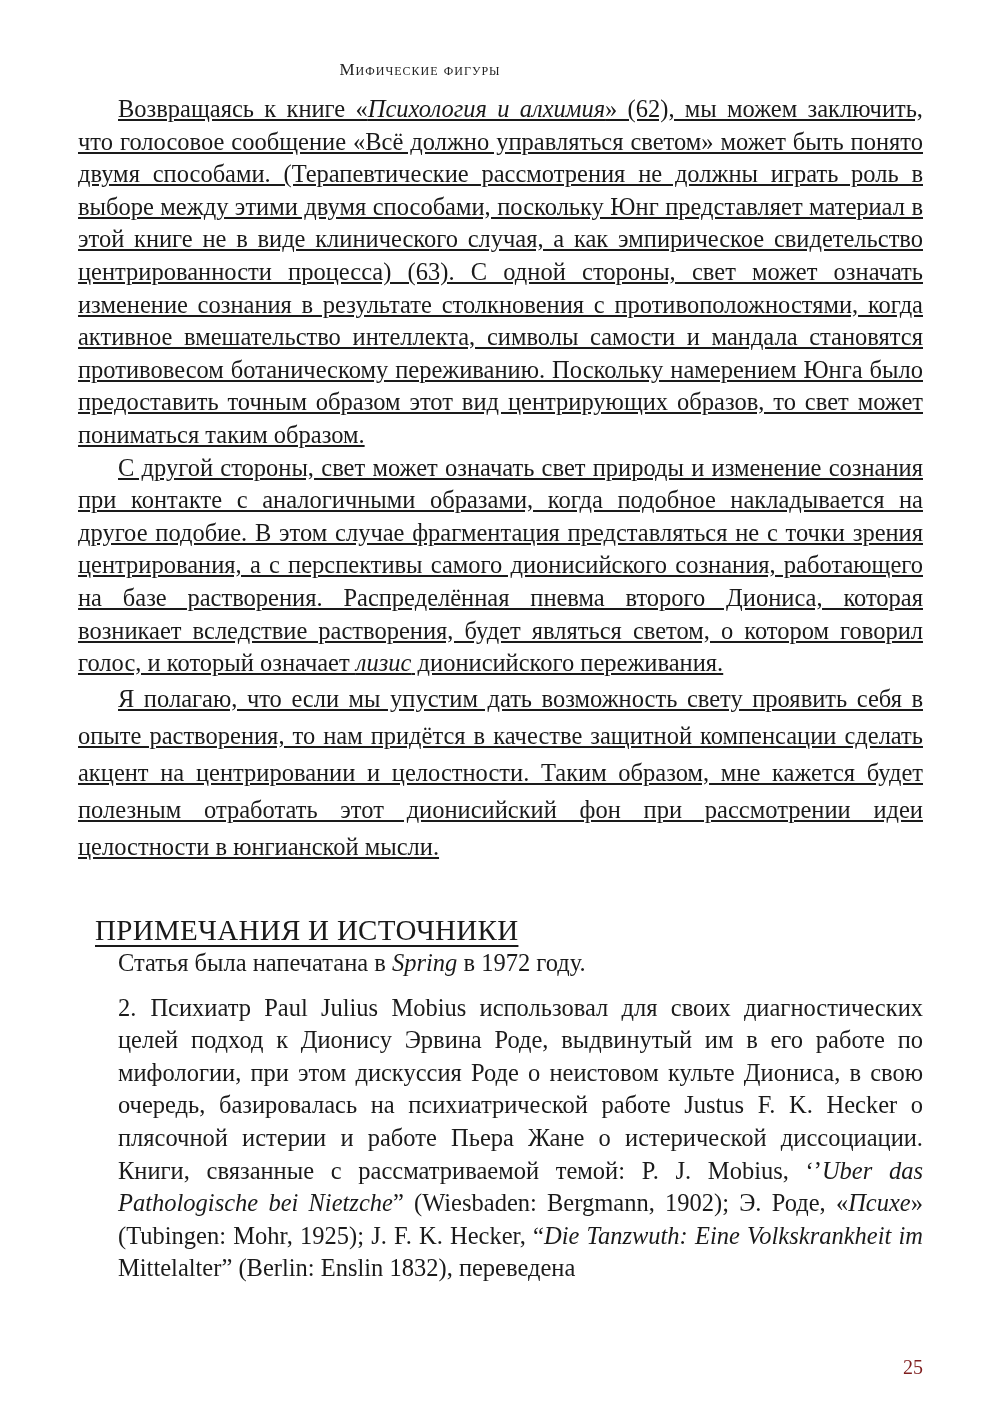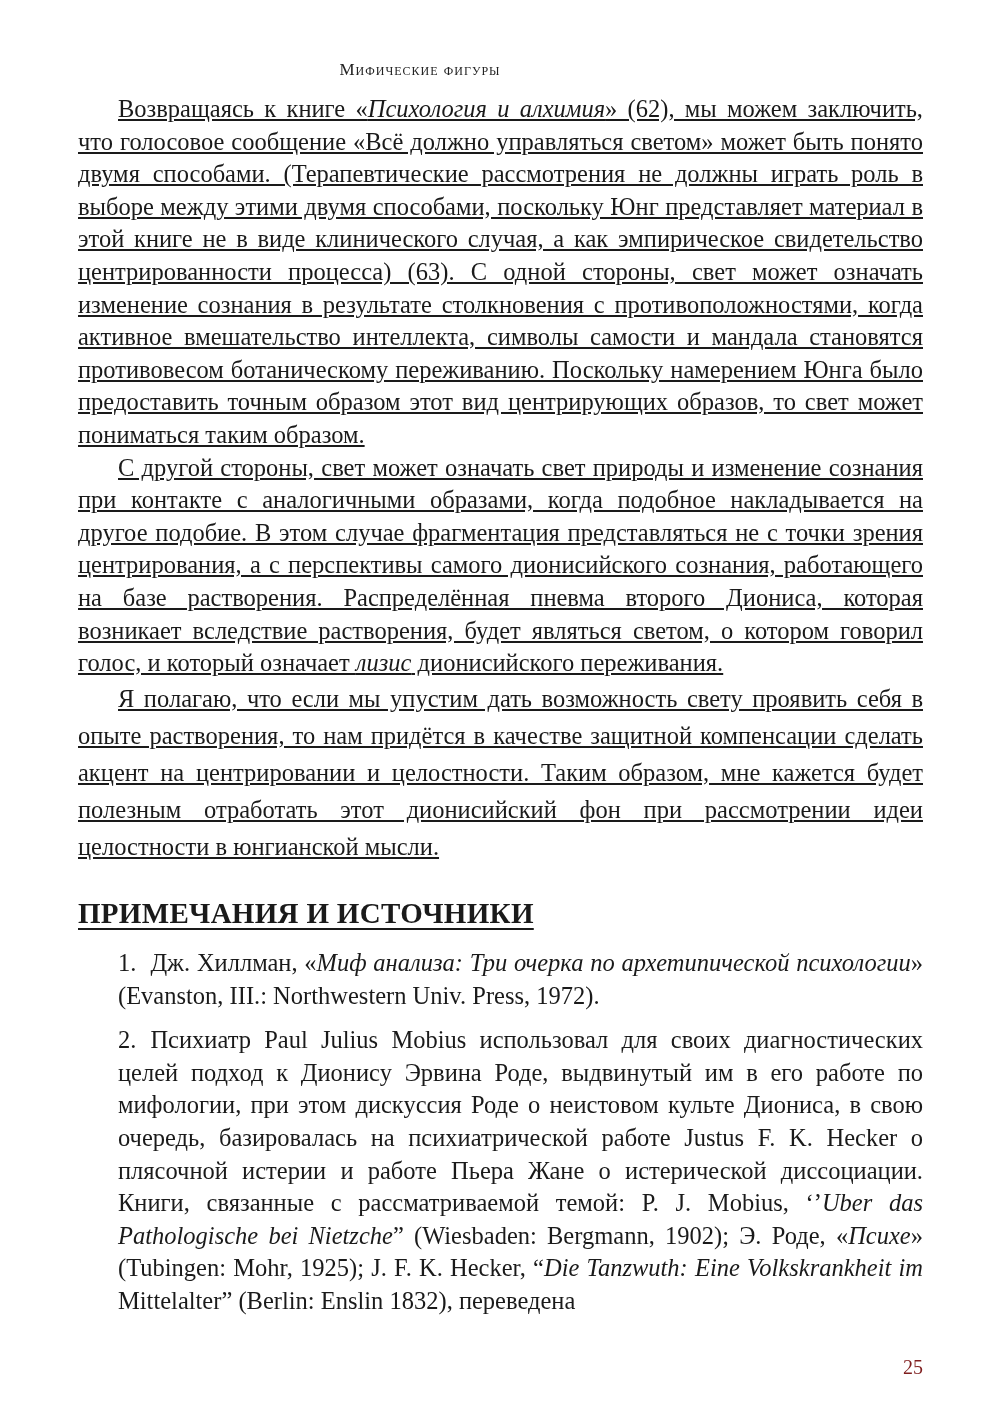--- a/index.html
+++ b/index.html
@@ -42,22 +42,22 @@
   }
   .notes-title {
     position: absolute;
     top: 897px;
     left: 78px;
     font-size: 29px;
     letter-spacing: 0.3px;
     text-decoration: underline;
     text-decoration-thickness: 2px;
     text-underline-offset: 5px;
-    margin: 0;
-    font-weight: bold;
+    margin: 17px;
+    font-weight: normal;
   }
   .notes {
     position: absolute;
     top: 947px;
     left: 118px;
     width: 805px;
     font-size: 24.5px;
     line-height: 32.6px;
     text-align: justify;
   }
@@ -81,17 +81,17 @@
 
 <div class="body-text">
   <p><span>Возвращаясь к книге «</span><i>Психология и алхимия</i><span>» (62), мы можем заключить, что голосовое сообщение «Всё должно управляться светом» может быть понято двумя способами. (Терапевтические рассмотрения не должны играть роль в выборе между этими двумя способами, поскольку Юнг представляет материал в этой книге не в виде клинического случая, а как эмпирическое сви­детельство центрированности процесса) (63). С одной стороны, свет может означать изменение сознания в результате столкновения с противополож­ностями, когда активное вмешательство интеллекта, символы самости и мандала становятся противовесом ботаническому переживанию. Поскольку намере­нием Юнга было предоставить точным образом этот вид центрирующих обра­зов, то свет может пониматься таким образом.</span></p>
   <p><span>С другой стороны, свет может означать свет природы и изменение созна­ния при контакте с аналогичными образами, когда подобное накладывается на другое подобие. В этом случае фрагментация представляться не с точки зрения центрирования, а с перспективы самого дионисийского сознания, работаю­щего на базе растворения. Распределённая пневма второго Диониса, которая возникает вследствие растворения, будет являться светом, о котором говорил голос, и который означает </span><i>лизис</i><span> дионисийского переживания.</span></p>
   <p class="last"><span>Я полагаю, что если мы упустим дать возможность свету проявить себя в опыте растворения, то нам придётся в качестве защитной компенсации сде­лать акцент на центрировании и целостности. Таким образом, мне кажется будет полезным отработать этот дионисийский фон при рассмотрении идеи целостности в юнгианской мысли.</span></p>
 </div>
 
 <h2 class="notes-title">ПРИМЕЧАНИЯ И ИСТОЧНИКИ</h2>
 
 <div class="notes">
-  <p><span class="num">1.</span><span>Дж. Хиллман, «</span><i>Миф анализа: Три очерка по архетипической психологии</i><span>» (Evanston, III.: Northwestern Univ. Press, 1972).</span></p>
+  <p><span>Статья была напечатана в </span><i>Spring</i><span> в 1972 году.</span></p>
   <p><span class="num">2.</span><span>Психиатр Paul Julius Mobius использовал для своих диагностиче­ских целей подход к Дионису Эрвина Роде, выдвинутый им в его работе по мифологии, при этом дискуссия Роде о неистовом культе Диониса, в свою очередь, базировалась на психиатрической работе Justus F. K. Hecker о плясочной истерии и работе Пьера Жане о истерической дис­социации. Книги, связанные с рассматриваемой темой: P. J. Mobius, ‘’</span><i>Uber das Pathologische bei Nietzche</i><span>” (Wiesbaden: Bergmann, 1902); Э. Роде, «</span><i>Психе</i><span>» (Tubingen: Mohr, 1925); J. F. K. Hecker, “</span><i>Die Tanzwuth: Eine Volkskrankheit im</i><span> Mittelalter” (Berlin: Enslin 1832), переведена</span></p>
 </div>
 
 <div class="page-number">25</div>
 
 </body></html>

